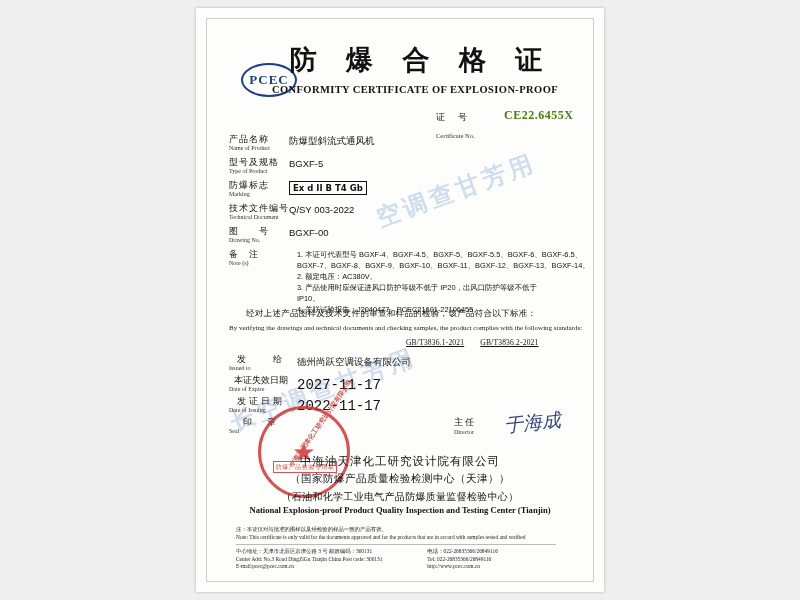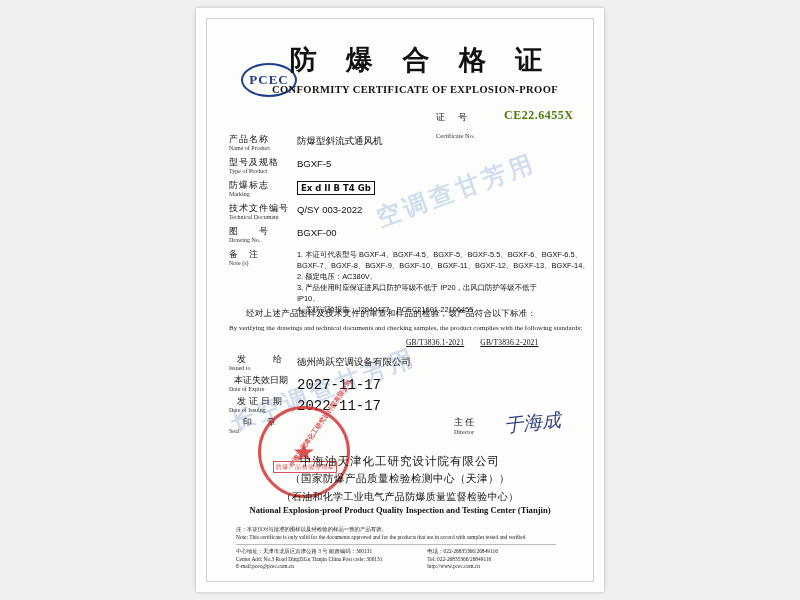--- a/index.html
+++ b/index.html
@@ -65,21 +65,21 @@
   .certno-val{
     position:absolute;left:308px;top:100px;font-size:12px;font-weight:bold;
     color:#4d7c0f;font-family:"Liberation Serif",serif;letter-spacing:.5px;
   }
   
   .fields{position:absolute;left:33px;top:126px;width:350px;}
   .frow{position:relative;min-height:21px;margin-bottom:2px;}
   .fname{position:absolute;left:0;top:0;width:60px;}
   .fname .zh{font-size:9px;color:#111;letter-spacing:1px;display:block;line-height:11px;}
   .fname .en{font-size:6px;color:#333;display:block;line-height:7px;font-family:"Liberation Serif",serif;}
-  .fval{position:absolute;left:68px;top:1px;font-size:9.5px;color:#111;line-height:12px;}
+  .fval{position:absolute;left:60px;top:1px;font-size:9.5px;color:#111;line-height:12px;}
   .mark-box{
     display:inline-block;border:1px solid #111;padding:0 3px;
     font-size:8.5px;font-weight:bold;letter-spacing:0;line-height:12px;
     font-family:"DejaVu Sans",sans-serif;
   }
   .note-list{position:absolute;left:68px;top:0;font-size:7.4px;line-height:11px;color:#111;}
   .note-list div{white-space:nowrap;}
   
   .stmt-zh{position:absolute;left:50px;top:300px;font-size:8.5px;color:#111;letter-spacing:.3px;}
   .stmt-en{position:absolute;left:33px;top:316px;font-size:7px;color:#222;font-family:"Liberation Serif",serif;}

